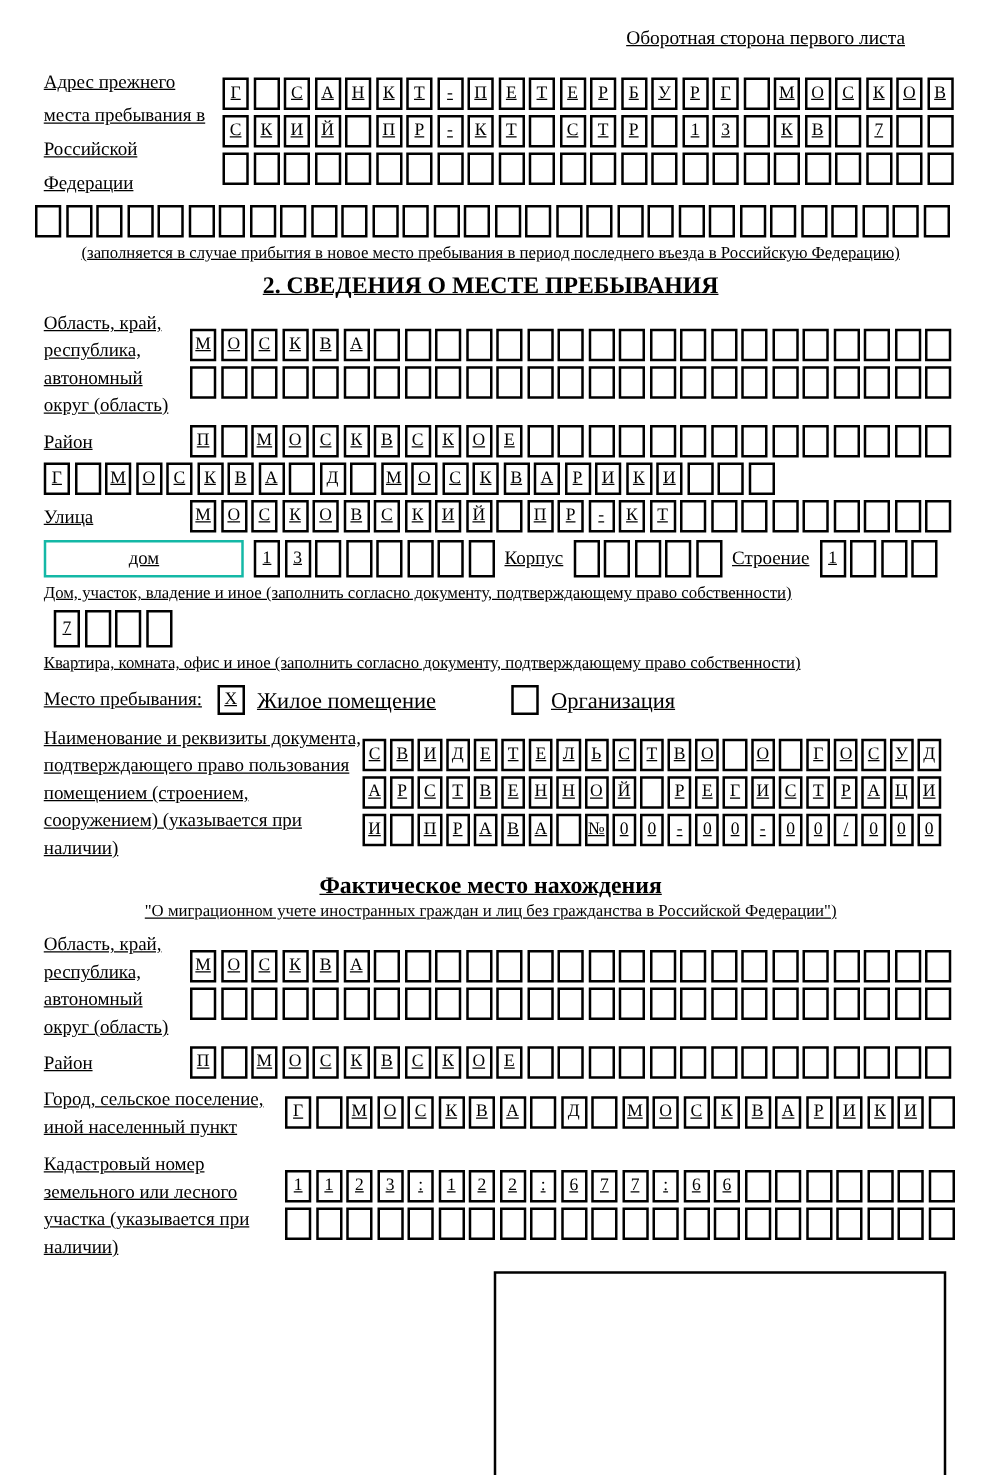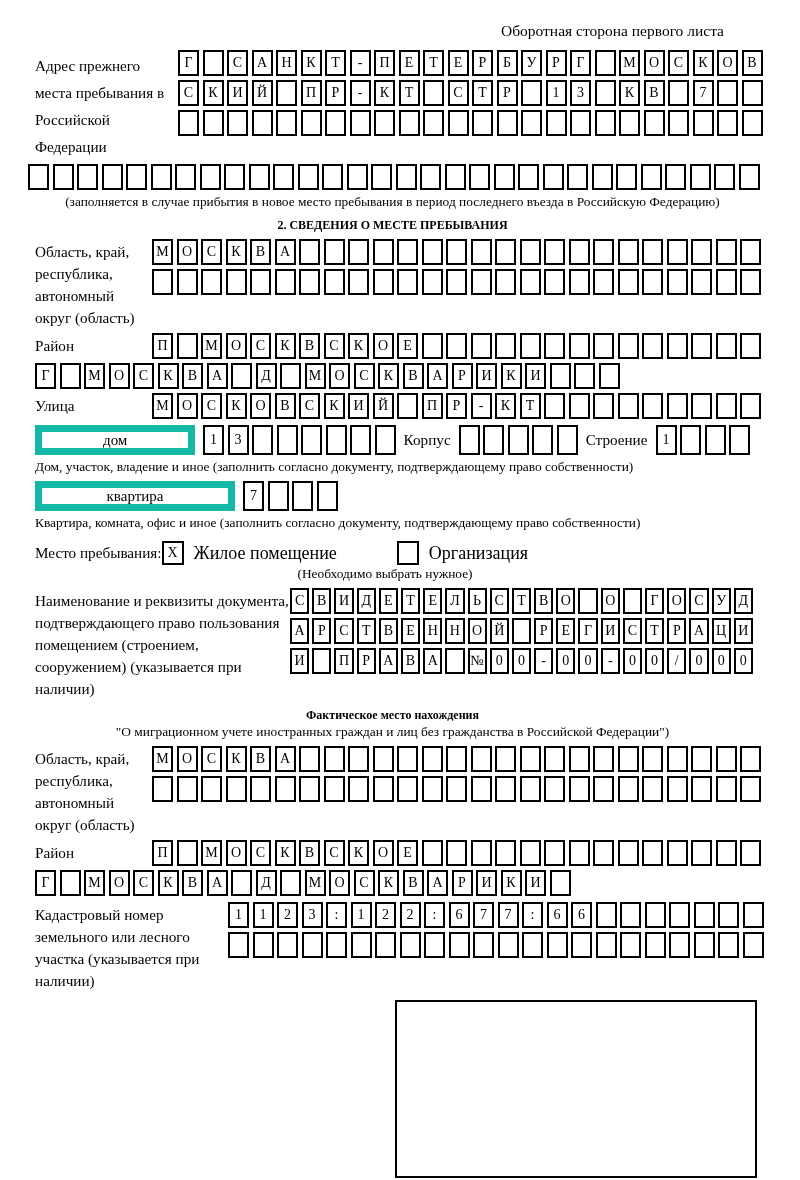--- a/index.html
+++ b/index.html
@@ -2,25 +2,25 @@
 <html><head>
 <meta charset="utf-8">
 <style>
   * { margin:0; padding:0; box-sizing:border-box; }
   html,body { background:#ffffff; }
   body {
     width:800px; height:1180px; color:#000;
     font-family:"Liberation Serif","DejaVu Serif",serif;
     font-size:15px; overflow:hidden;
   }
-  .page { width:782px; height:1180px; padding:16px 32px 12px 35px; position:relative; background:#fff; }
+  .page { width:782px; height:1180px; padding:16px 32px 12px 35px; position:relative; background:#fff;text-decoration:underline; }
 
   .hdr { text-align:right; padding-right:26px; font-size:15.5px; margin-top:6px; }
 
-  .frow { display:flex; align-items:flex-start; }
+  .frow { display:flex; align-items:center; }
   .flabel { font-size:15.2px; line-height:22px; padding-top:2px; }
   .w143 { flex:0 0 143px; }
   .w117 { flex:0 0 117px; }
   .w148 { flex:0 0 148px; }
   .w193 { flex:0 0 193px; }
   .w255 { flex:0 0 255px; }
   .tall { line-height:27px; }
 
   .rows { display:flex; flex-direction:column; gap:4px; flex:1; }
   .cells { display:flex; gap:3.5px; }
@@ -28,30 +28,30 @@
     flex:0 0 21px; width:21px; height:26px; border:2px solid #000;
     display:flex; align-items:center; justify-content:center;
     font-size:14px; background:#fff;
   }
   .cells.tight { gap:3px; }
   .cells.tight .cell { flex:0 0 19.2px; width:19.2px; }
   .cells.big .cell { height:30px; }
 
   .note { font-size:13.4px; text-align:center; margin-top:4px; }
   .note-left { font-size:13.4px; text-align:left; margin-top:4px; }
-  .sec-title { text-align:center; font-weight:bold; font-size:12px; margin-top:8px; }
+  .sec-title { text-align:center; font-weight:bold; font-size:19px; margin-top:8px; }
 
   .typebox {
-    border:7px solid #14b8a6; height:30px; display:flex; align-items:center;
+    border:2px solid #14b8a6; height:30px; display:flex; align-items:center;
     justify-content:center; font-size:15px; background:#fff;
   }
   .inline-lbl { line-height:30px; padding:0 8px; font-size:15.2px; white-space:nowrap; }
 
   .stayrow { display:flex; align-items:center; margin-top:10px; }
-  .stay-lbl { font-size:15.2px; }
+  .stay-lbl { font-size:15.2px; margin-right:12px; }
   .checkbox {
     width:22px; height:24px; border:2px solid #000; display:inline-flex;
     align-items:center; justify-content:center; font-size:14px; margin-right:10px; background:#fff;
   }
   .opt { display:flex; align-items:center; margin-right:30px; }
   .opt-lbl { font-size:18px; margin-right:30px; }
 
   .stamp-wrap { margin-top:8px; }
   .stamp-box { margin-left:360px; width:362px; height:178px; border:2px solid #000; background:#fff; }
 
@@ -366,21 +366,20 @@
     <div class="cells big">
         <span class="cell">1</span>
         <span class="cell"></span>
         <span class="cell"></span>
         <span class="cell"></span>
       </div>
   </div>
   <div class="note-left">Дом, участок, владение и иное (заполнить согласно документу, подтверждающему право собственности)</div>
 
   <div class="frow mt6">
-    <div class="typebox" style="width:200px;">квартира</div>
     <div style="width:8px;"></div>
     <div class="cells big">
         <span class="cell">7</span>
         <span class="cell"></span>
         <span class="cell"></span>
         <span class="cell"></span>
       </div>
   </div>
   <div class="note-left">Квартира, комната, офис и иное (заполнить согласно документу, подтверждающему право собственности)</div>
 
@@ -388,21 +387,20 @@
     <span class="stay-lbl">Место пребывания:</span>
     <span class="opt">
       <span class="checkbox">X</span>
       <span class="opt-lbl">Жилое помещение</span>
     </span>
     <span class="opt">
       <span class="checkbox"></span>
       <span class="opt-lbl">Организация</span>
     </span>
   </div>
-  <div class="note" style="width:420px; margin-left:140px; margin-top:1px;">(Необходимо выбрать нужное)</div>
 
   <div class="frow mt6">
     <div class="flabel w255">Наименование и реквизиты документа, подтверждающего право пользования помещением (строением, сооружением) (указывается при наличии)</div>
     <div class="rows">
       <div class="cells tight">
           <span class="cell">С</span>
           <span class="cell">В</span>
           <span class="cell">И</span>
           <span class="cell">Д</span>
           <span class="cell">Е</span>
@@ -562,20 +560,21 @@
           <span class="cell"></span>
           <span class="cell"></span>
           <span class="cell"></span>
           <span class="cell"></span>
           <span class="cell"></span>
         </div>
       </div>
   </div>
 
   <div class="frow mt4">
+    <div class="flabel w193">Город, сельское поселение, иной населенный пункт</div>
     <div class="rows">
         <div class="cells">
           <span class="cell">Г</span>
           <span class="cell"></span>
           <span class="cell">М</span>
           <span class="cell">О</span>
           <span class="cell">С</span>
           <span class="cell">К</span>
           <span class="cell">В</span>
           <span class="cell">А</span>

